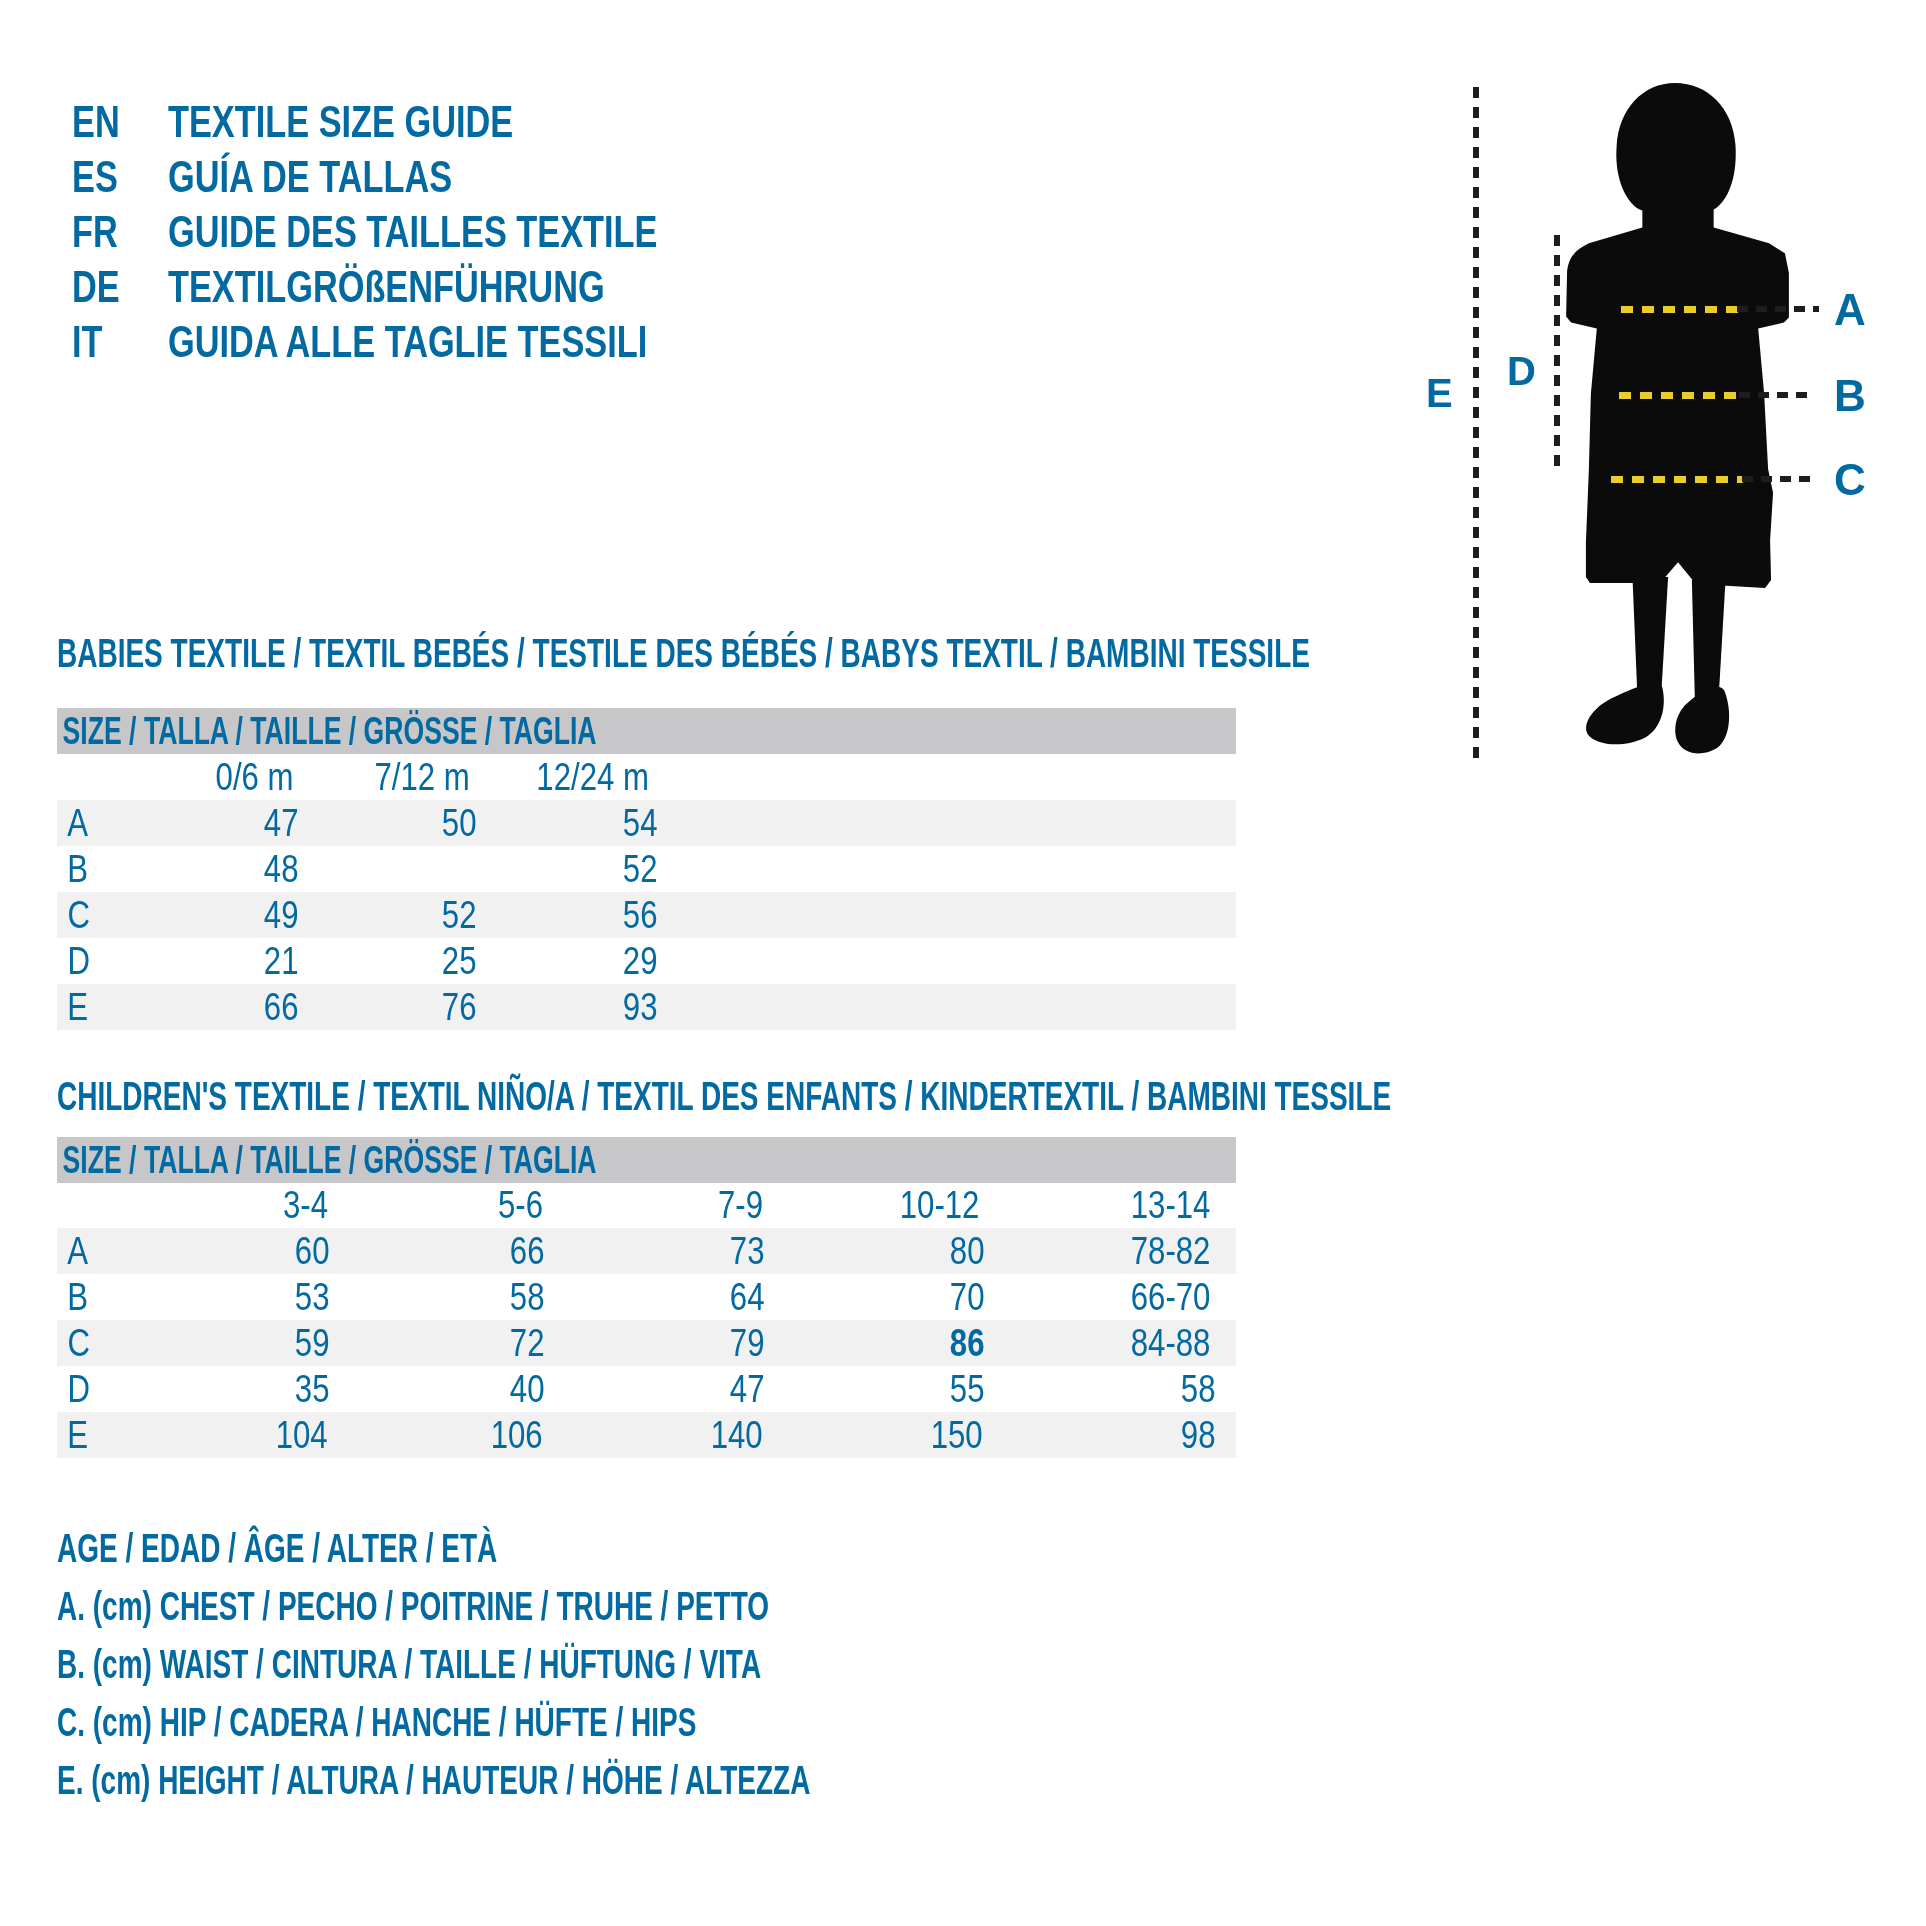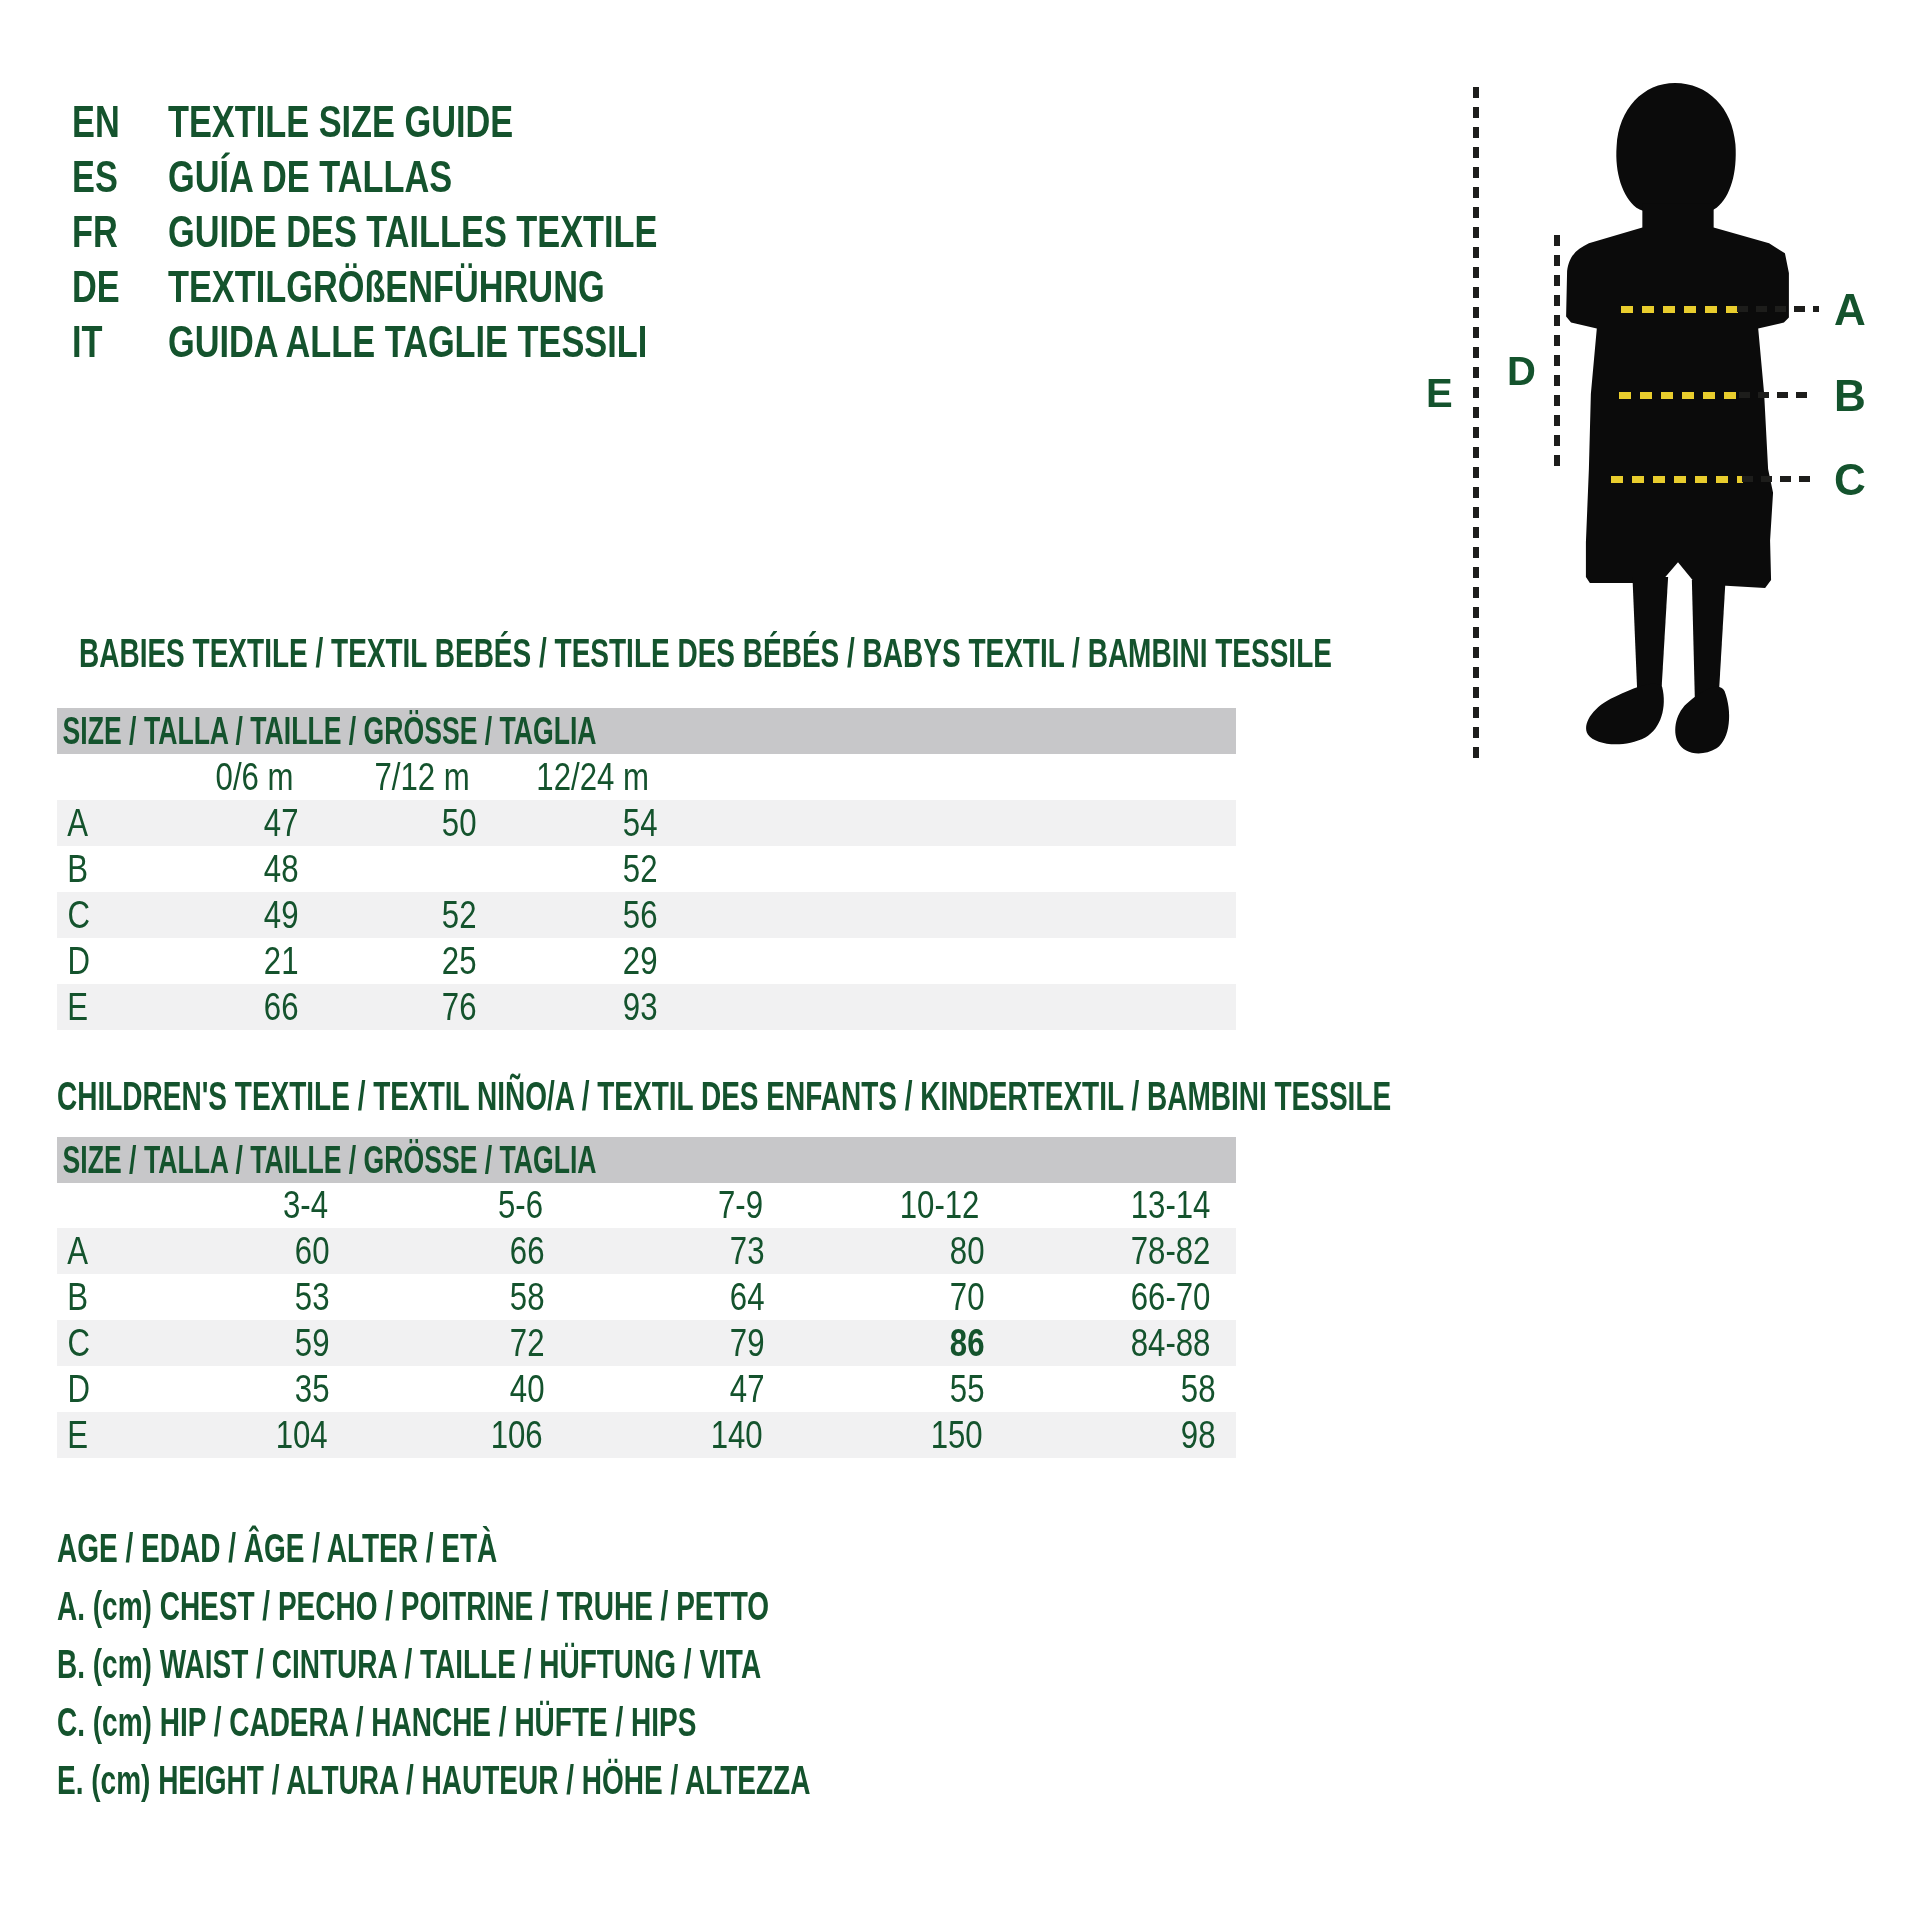--- a/index.html
+++ b/index.html
@@ -32,21 +32,21 @@
   
   .vdash{width:6px;background-image:repeating-linear-gradient(180deg,#1d1d1b 0 11px,transparent 11px 20px);}
   .hdash-y{height:7px;background-image:repeating-linear-gradient(90deg,var(--dashy) 0 12px,transparent 12px 21px);}
   .hdash-k{height:6px;background-image:repeating-linear-gradient(90deg,#1d1d1b 0 11px,transparent 11px 19px);}
   .mark-label{font-size:44px;font-weight:700;line-height:44px;}
   .de-label{font-size:40px;font-weight:700;line-height:40px;}
 </style>
 </head>
 <body>
 
-<div class="canvas" style="color: #14532d;">
+<div class="canvas" style="color: #0369a1;">
 
   <div class="abs" id="language-list" style="left:72px;top:99px;">
       <div class="lang-row">
         <div class="lang-code"><span class="cx cx78">EN</span></div>
         <div class="lang-text"><span class="cx cx78">TEXTILE SIZE GUIDE</span></div>
       </div>
       <div class="lang-row">
         <div class="lang-code"><span class="cx cx78">ES</span></div>
         <div class="lang-text"><span class="cx cx78">GUÍA DE TALLAS</span></div>
       </div>
@@ -86,21 +86,21 @@
     <div class="abs hdash-y" style="left: 1611px; top: 476px; width: 132px; --dashy: #e9cd2d;"></div>
     <div class="abs hdash-k" style="left:1742px;top:476px;width:72px;"></div>
 
     <div class="abs mark-label" style="left:1834px;top:288px;">A</div>
     <div class="abs mark-label" style="left:1834px;top:374px;">B</div>
     <div class="abs mark-label" style="left:1834px;top:458px;">C</div>
     <div class="abs de-label" style="left:1507px;top:351px;">D</div>
     <div class="abs de-label" style="left:1426px;top:373px;">E</div>
   </div>
 
-  <div class="abs h-line" style="left:57px;top:630px;margin-left:22px;">
+  <div class="abs h-line" style="left:57px;top:630px;">
     <span class="cx cx70">BABIES TEXTILE / TEXTIL BEBÉS / TESTILE DES BÉBÉS / BABYS TEXTIL / BAMBINI TESSILE</span>
   </div>
   <div class="abs size-bar" style="left: 57px; top: 708px; background: rgb(199, 199, 201);">
     <span class="lbl cx cx70">SIZE / TALLA / TAILLE / GRÖSSE / TAGLIA</span>
   </div>
   <div class="abs" id="babies-table" style="left:57px;top:754px;">
       <div class="colhead-row" style="position: relative;">
         <div class="col-cell" style="left: 146px;"><span class="cxC">0/6 m</span></div>
         <div class="col-cell" style="left: 324px;"><span class="cxC">7/12 m</span></div>
         <div class="col-cell" style="left: 505px;"><span class="cxC">12/24 m</span></div>

